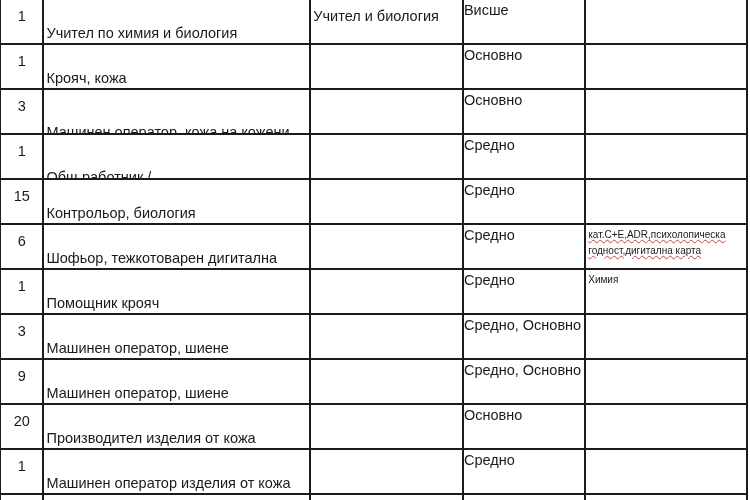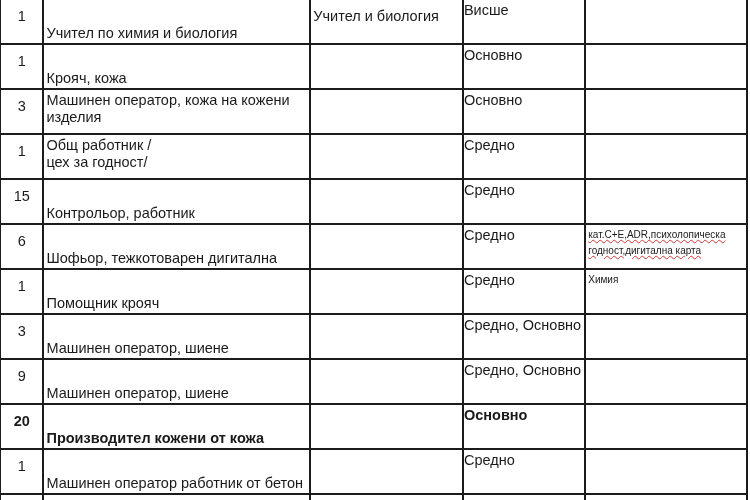--- a/index.html
+++ b/index.html
@@ -40,20 +40,21 @@
 
     .cell-count {
       text-align: center;
       padding-top: 8px !important;
     }
     .cell-position .txt {
       position: absolute;
       left: 2px;
       bottom: 1px;
       right: 2px;
+      margin-top: 32px;
     }
     .cell-position.top .txt {
       top: 2px;
       bottom: auto;
     }
     .cell-spec .txt {
       position: absolute;
       left: 2px;
       top: 8px;
     }
@@ -77,21 +78,21 @@
     }
     tr.r0 td { height: 35px; }
     tr.r1 td { height: 35px; }
     tr.r2 td { height: 35px; }
     tr.r3 td { height: 35px; }
     tr.r4 td { height: 35px; }
     tr.r5 td { height: 35px; }
     tr.r6 td { height: 35px; }
     tr.r7 td { height: 35px; }
     tr.r8 td { height: 35px; }
-    tr.r9 td { height: 35px; font-weight: bold; }
+    tr.r9 td { height: 35px; }
     tr.r10 td { height: 35px; }
     tr.r11 td { height: 35px; }
   </style>
 </head>
 <body>
 
 <table class="doc-table">
   <colgroup>
     <col class="col-count">
     <col class="col-position">
@@ -156,21 +157,21 @@
       <td class="cell-edu">
           <span class="txt">Средно</span>
         </td>
       <td class="cell-req">
           <span class="txt"></span>
         </td>
     </tr>
     <tr class="r4">
       <td class="cell-count">15</td>
       <td class="cell-position">
-          <span class="txt">Контрольор, работник</span>
+          <span class="txt">Контрольор, биология</span>
         </td>
       <td class="cell-spec">
           <span class="txt"></span>
         </td>
       <td class="cell-edu">
           <span class="txt">Средно</span>
         </td>
       <td class="cell-req">
           <span class="txt"></span>
         </td>
@@ -231,36 +232,36 @@
       <td class="cell-edu">
           <span class="txt">Средно, Основно</span>
         </td>
       <td class="cell-req">
           <span class="txt"></span>
         </td>
     </tr>
     <tr class="r9">
       <td class="cell-count">20</td>
       <td class="cell-position">
-          <span class="txt">Производител кожени от кожа</span>
+          <span class="txt">Производител изделия от кожа</span>
         </td>
       <td class="cell-spec">
           <span class="txt"></span>
         </td>
       <td class="cell-edu">
           <span class="txt">Основно</span>
         </td>
       <td class="cell-req">
           <span class="txt"></span>
         </td>
     </tr>
     <tr class="r10">
       <td class="cell-count">1</td>
       <td class="cell-position">
-          <span class="txt">Машинен оператор работник от бетон</span>
+          <span class="txt">Машинен оператор изделия от кожа</span>
         </td>
       <td class="cell-spec">
           <span class="txt"></span>
         </td>
       <td class="cell-edu">
           <span class="txt">Средно</span>
         </td>
       <td class="cell-req">
           <span class="txt"></span>
         </td>

